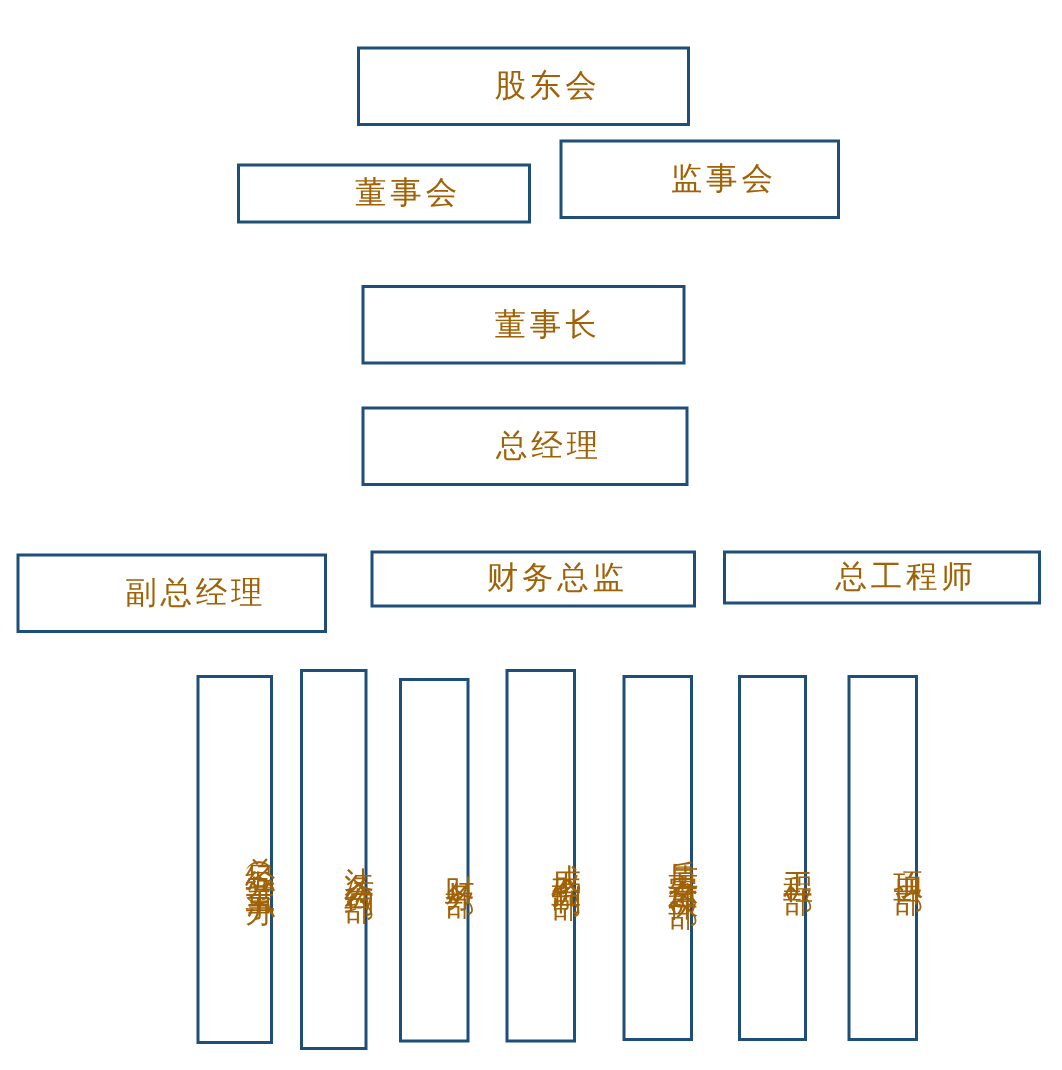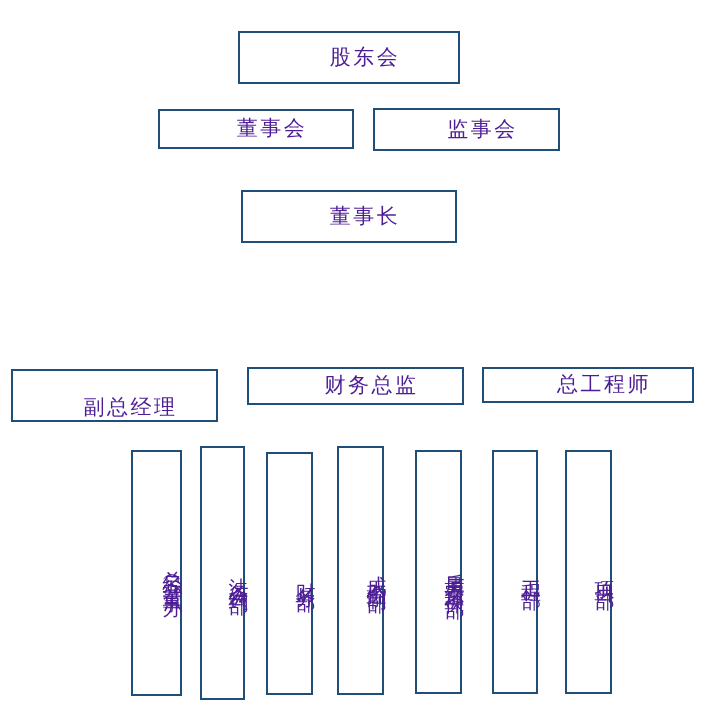--- a/index.html
+++ b/index.html
@@ -16,21 +16,21 @@
   #chart-root {
     position: relative;
     width: 708px;
     height: 713px;
   }
   .node {
     position: absolute;
     box-sizing: border-box;
     background: #ffffff;
     border: 2px solid #1f4e79;
-    color: #4c1d95;
+    color: #a16207;
     display: flex;
     align-items: center;
     justify-content: center;
     text-align: center;
     letter-spacing: 0.12em;
     padding-left: 32px;
   }
   .node.horizontal {
     font-size: 21px;
     line-height: 1.2;
@@ -57,30 +57,33 @@
 
 <div id="chart-root">
 
   <div class="node horizontal" style="left:238px; top:31px; width:222px; height:53px;">
     <span>股东会</span>
   </div>
 
   <div class="node horizontal" style="left:158px; top:109px; width:196px; height:40px;">
     <span>董事会</span>
   </div>
-  <div class="node horizontal" style="left:373px; top:108px; width:187px; height:43px;">
+  <div class="node horizontal" style="left:373px; top:93px; width:187px; height:53px;">
     <span>监事会</span>
   </div>
 
   <div class="node horizontal" style="left:241px; top:190px; width:216px; height:53px;align-items:center;">
     <span>董事长</span>
   </div>
 
+  <div class="node horizontal" style="left:241px; top:271px; width:218px; height:53px;">
+    <span>总经理</span>
+  </div>
 
-  <div class="node horizontal" style="left:11px; top:369px; width:207px; height:53px;align-items:flex-end;">
+  <div class="node horizontal" style="left:11px; top:369px; width:207px; height:53px;">
     <span>副总经理</span>
   </div>
   <div class="node horizontal" style="left:247px; top:367px; width:217px; height:38px;">
     <span>财务总监</span>
   </div>
   <div class="node horizontal" style="left:482px; top:367px; width:212px; height:36px;text-align:right;">
     <span>总工程师</span>
   </div>
 
   <div class="node vertical" style="left:131px; top:450px; width:51px; height:246px;">

